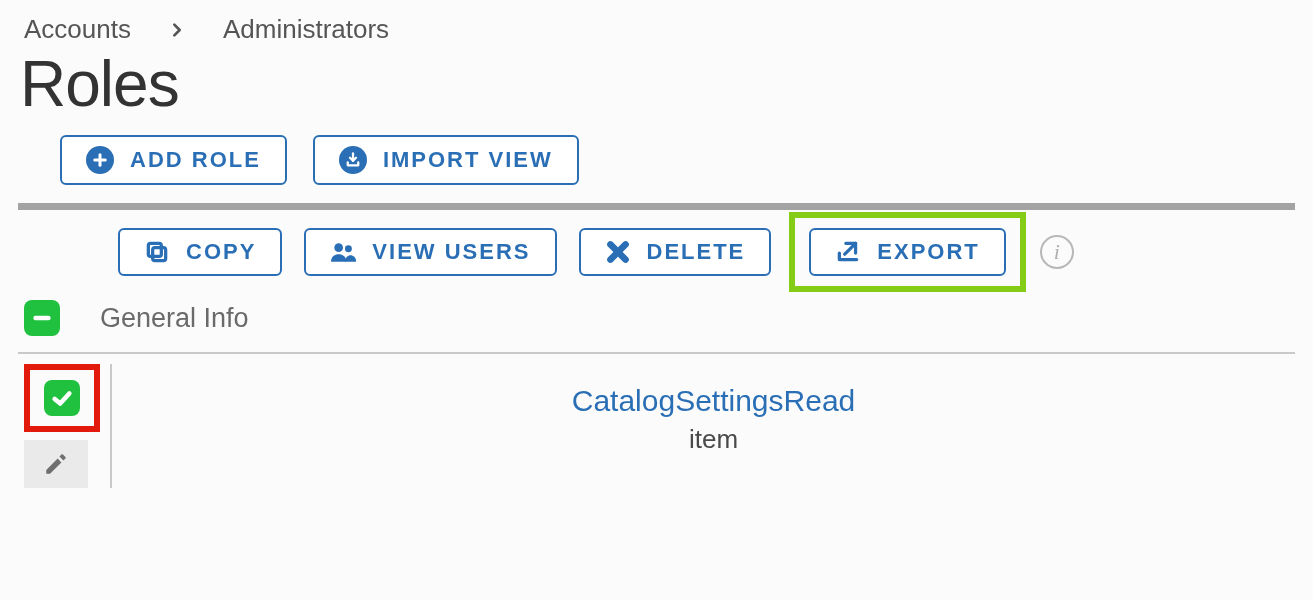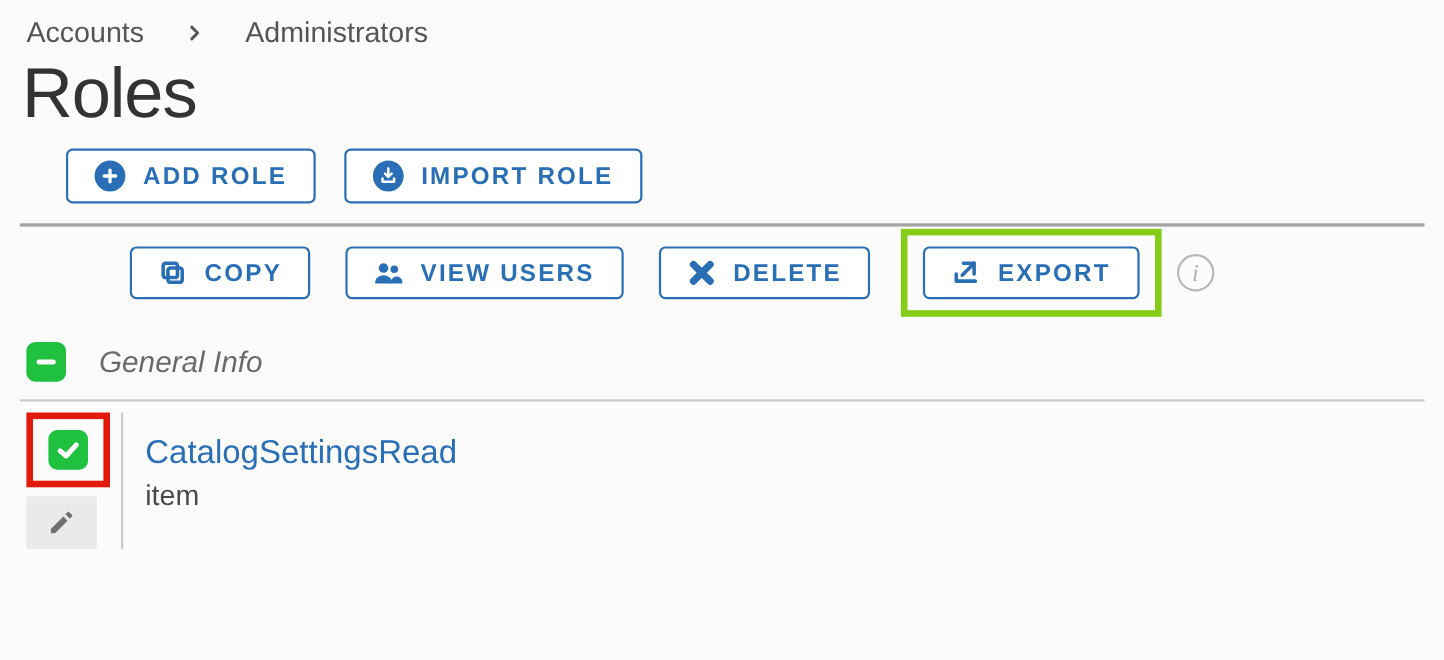--- a/index.html
+++ b/index.html
@@ -31,21 +31,21 @@
     color: #333;
     margin: 2px 0 14px 2px;
     letter-spacing: -1px;
   }
 
   
   .primary-toolbar {
     display: flex;
     gap: 26px;
     padding: 0 0 18px 42px;
-    border-bottom: 3px solid #a3a3a3;
+    border-bottom: 7px solid #a3a3a3;
   }
 
   .btn {
     display: inline-flex;
     align-items: center;
     gap: 16px;
     border: 2px solid #2a6fb5;
     border-radius: 6px;
     background: #fff;
     color: #2a6fb5;
@@ -65,21 +65,21 @@
   .btn .circle-icon svg { width: 18px; height: 18px; }
 
   
   .selection-toolbar-row {
     display: flex;
     align-items: center;
     padding: 18px 0 18px 0;
   }
   .selection-toolbar {
     display: flex;
-    gap: 32px;
+    gap: 22px;
     padding-left: 100px;
   }
   .highlight-box {
     border: 6px solid #84cc16;
     padding: 10px 14px;
     margin: -16px 0 -16px -4px;
   }
   .highlight-box .btn { margin: 0; }
 
   .info-cluster {
@@ -94,25 +94,24 @@
     display: inline-flex; align-items: center; justify-content: center;
     color: #b0b0b0; font-style: italic;
     font-family: Georgia, serif; font-size: 22px;
   }
   .sel-text { font-size: 25px; color: #333; }
 
   
   .col-header {
     display: flex;
     align-items: center;
-    gap: 30px;
+    gap: 40px;
     padding: 0 0 16px 6px;
     border-bottom: 2px solid #c9c9c9;
-    margin-top: 21px;
-    font-style: italic;
+    margin-top: 6px;
   }
   .check {
     width: 36px; height: 36px; border-radius: 8px;
     background: #1fc13f;
     display: inline-flex; align-items: center; justify-content: center;
   }
   .check svg { width: 22px; height: 22px; display: block; }
   .col-title { font-size: 27px; color: #6a6a6a; }
 
   
@@ -132,20 +131,21 @@
     background: #eaeaea;
     display: inline-flex; align-items: center; justify-content: center;
     margin-left: 6px;
   }
   .edit-cell svg { width: 26px; height: 26px; display:block; }
 
   .row-body {
     flex: 1;
     border-left: 2px solid #c9c9c9;
     padding: 20px 0 0 20px;
+    text-align: center;
   }
   .role-link { color: #2a6fb5; font-size: 30px; text-decoration: none; cursor: pointer; }
   .role-desc { color: #4a4a4a; font-size: 26px; margin-top: 6px; }
 </style>
 </head>
 <body>
 
 <div class="page">
 
   <nav class="breadcrumb">
@@ -171,21 +171,21 @@
       <span>ADD ROLE</span>
     </button>
     <button class="btn">
       <span class="circle-icon">
         <svg viewBox="0 0 24 24" fill="none" stroke="#fff" stroke-width="3" stroke-linecap="round" stroke-linejoin="round">
             <path d="M12 3v10"></path>
             <polyline points="8 9 12 13 16 9"></polyline>
             <path d="M5 15v4h14v-4"></path>
           </svg>
       </span>
-      <span>IMPORT ROLE</span>
+      <span>IMPORT VIEW</span>
     </button>
   </div>
 
   <div class="selection-toolbar-row">
     <div class="selection-toolbar">
       <button class="btn">
         <span class="icon">
           <svg viewBox="0 0 24 24" fill="none" stroke="#2a6fb5" stroke-width="3" stroke-linejoin="round">
               <rect x="8" y="8" width="12" height="12" rx="2"></rect>
               <rect x="4" y="4" width="12" height="12" rx="2"></rect>

